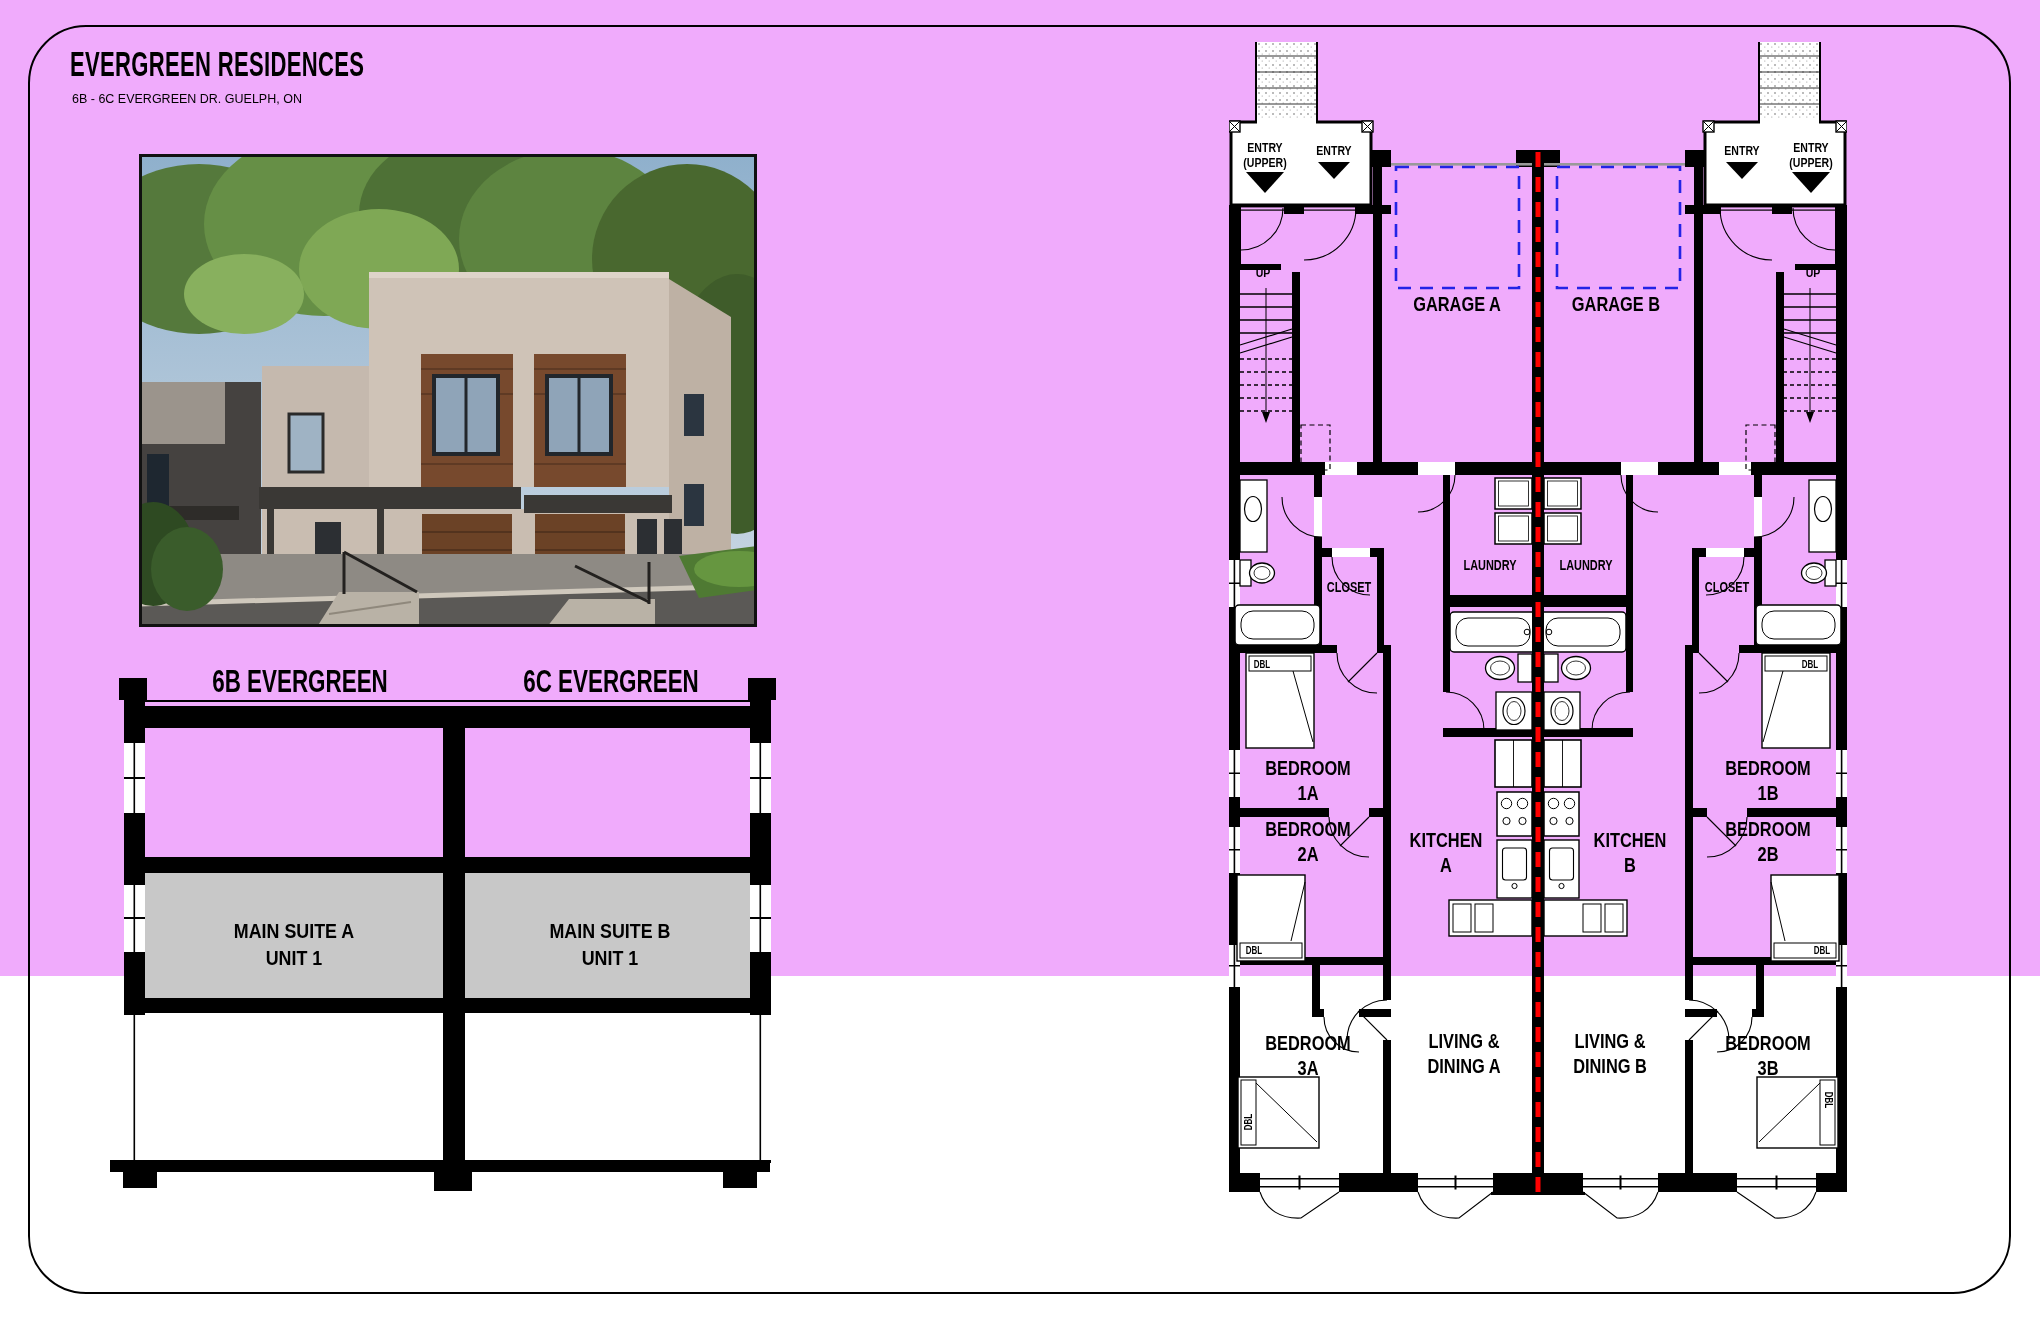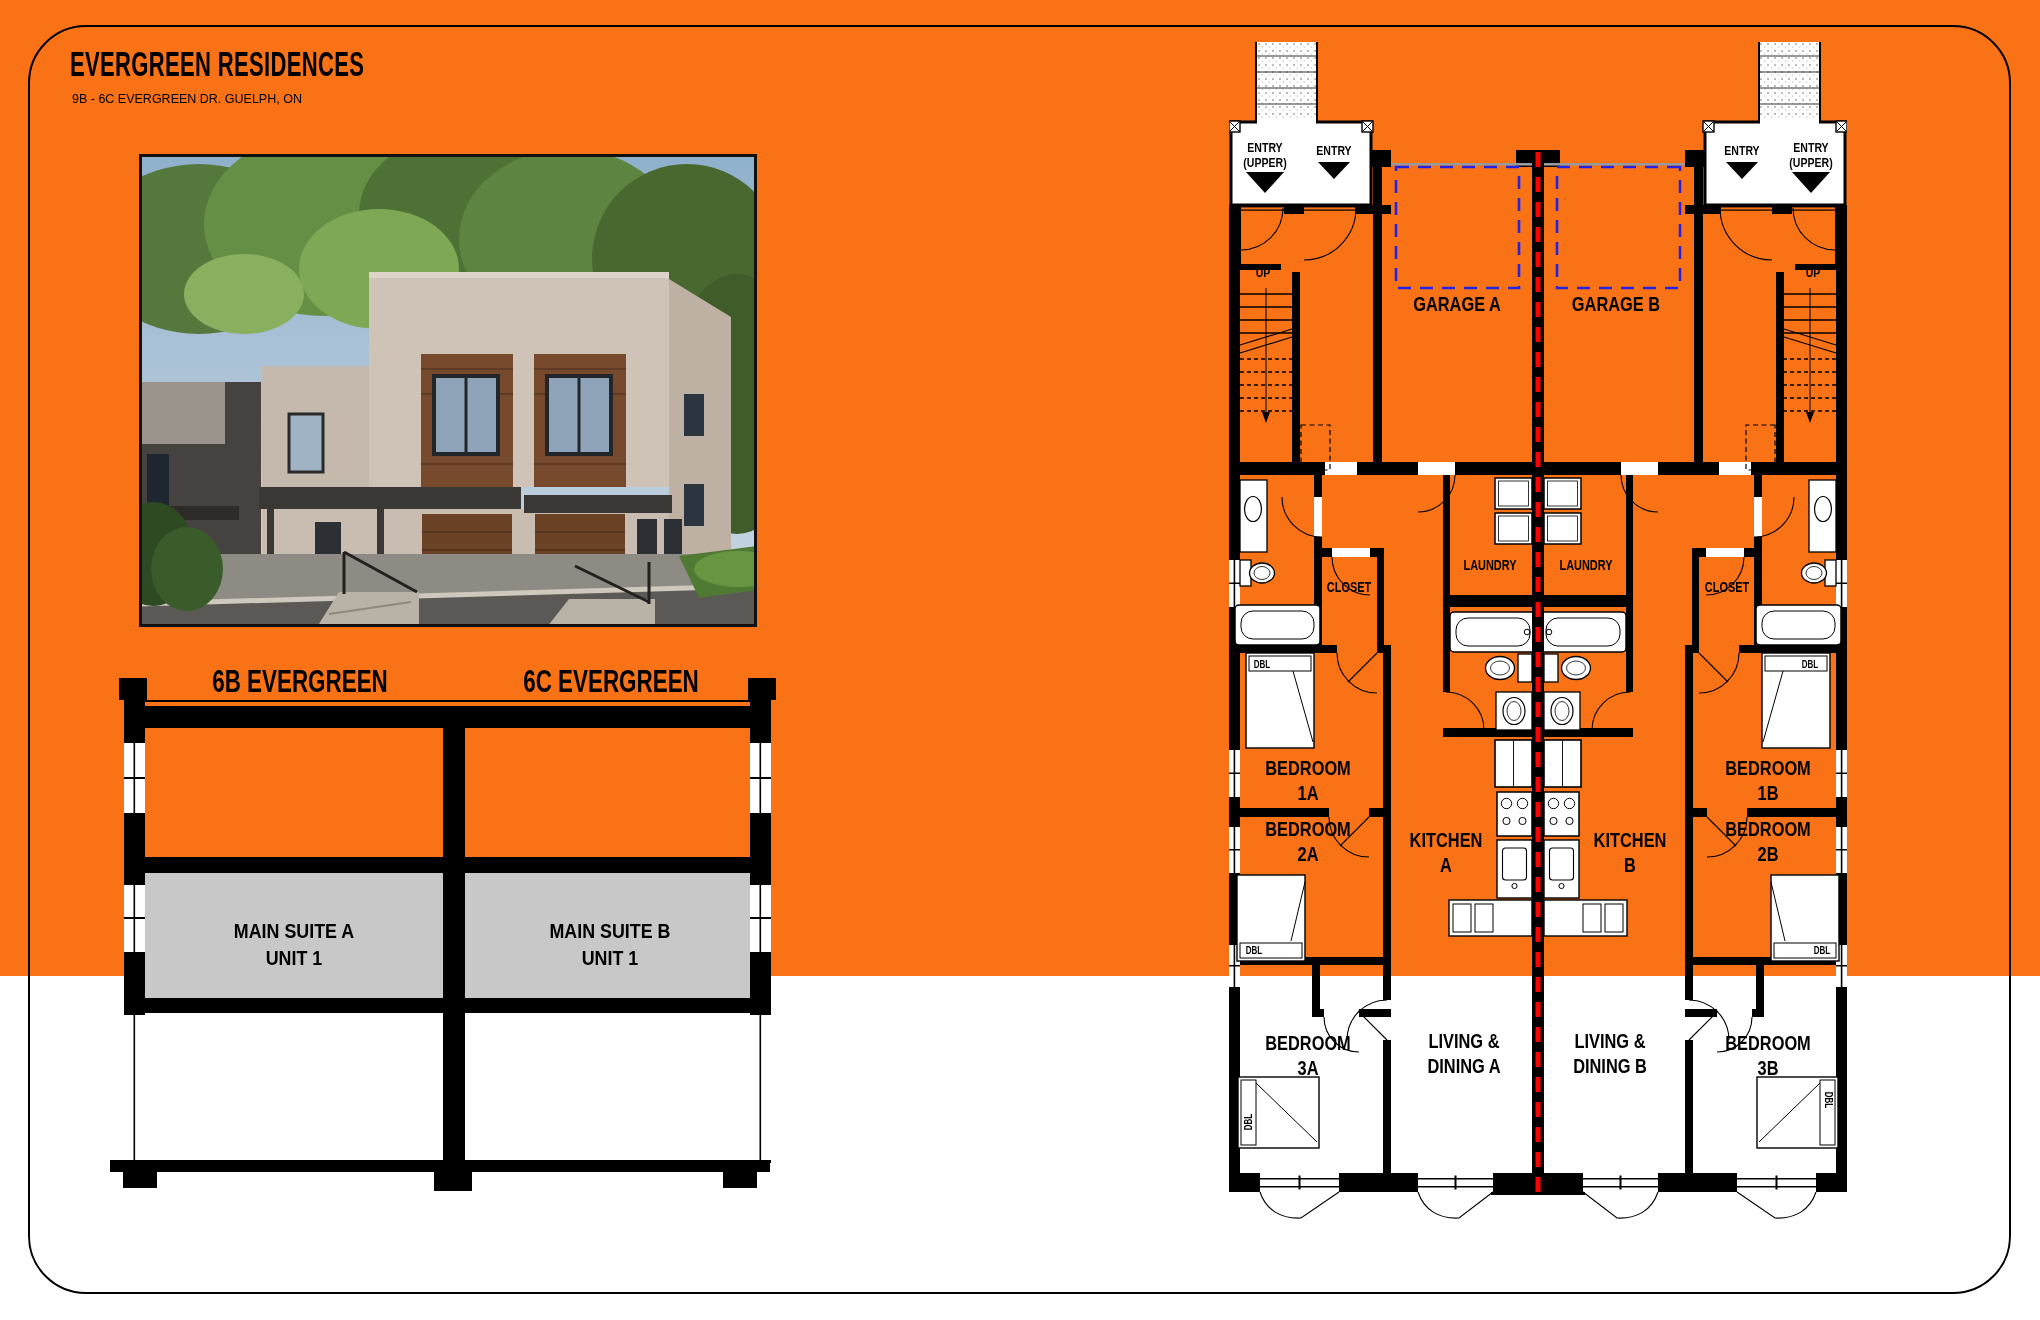--- a/index.html
+++ b/index.html
@@ -1,17 +1,17 @@
 <!DOCTYPE html>
 <html><head>
 <meta charset="utf-8">
 <style>
   html,body{margin:0;padding:0;width:2040px;height:1320px;background:#ffffff;overflow:hidden;
             font-family:"Liberation Sans", sans-serif;}
-  .sheet{position:relative;width:2040px;height:976px;background:#f97316;}
+  .sheet{position:relative;width:2040px;height:976px;background:#f0abfc;}
   .page-border{position:absolute;left:28px;top:25px;width:1979px;height:1265px;
                border:2.5px solid #000;border-radius:58px;}
   .title{position:absolute;left:70px;top:44px;font-size:35px;font-weight:bold;color:#000;
          transform:scaleX(0.63);transform-origin:left top;white-space:nowrap;letter-spacing:0.5px;}
   .subtitle{position:absolute;left:72px;top:92px;font-size:12.5px;color:#000;white-space:nowrap;}
   .photo{position:absolute;left:139px;top:154px;width:618px;height:473px;}
   .section-art{position:absolute;left:95px;top:655px;width:690px;height:545px;}
   .plan-art{position:absolute;left:1229px;top:42px;width:618px;height:1200px;}
   .lbl{position:absolute;transform:translate(-50%,-50%) scaleX(0.78);font-weight:bold;color:#000;
        white-space:nowrap;text-align:center;z-index:5;}
@@ -29,21 +29,21 @@
   .tri-b{border-left:19px solid transparent;border-right:19px solid transparent;border-top:21px solid #000;}
   .tri-s{border-left:16px solid transparent;border-right:16px solid transparent;border-top:17px solid #000;}
 </style>
 </head>
 <body>
 
 <div class="sheet">
   <div class="page-border"></div>
 
   <div class="title">EVERGREEN RESIDENCES</div>
-  <div class="subtitle">9B - 6C EVERGREEN DR. GUELPH, ON</div>
+  <div class="subtitle">6B - 6C EVERGREEN DR. GUELPH, ON</div>
 
   <div class="photo">
     <svg width="618" height="473" viewBox="0 0 618 473">
       <defs>
         <linearGradient id="sky" x1="0" y1="0" x2="0" y2="1">
           <stop offset="0" stop-color="#8fb0cc"></stop>
             <stop offset="1" stop-color="#cdd9e4"></stop>
         </linearGradient>
       </defs>
       <rect x="0" y="0" width="618" height="473" fill="url(#sky)"></rect>

